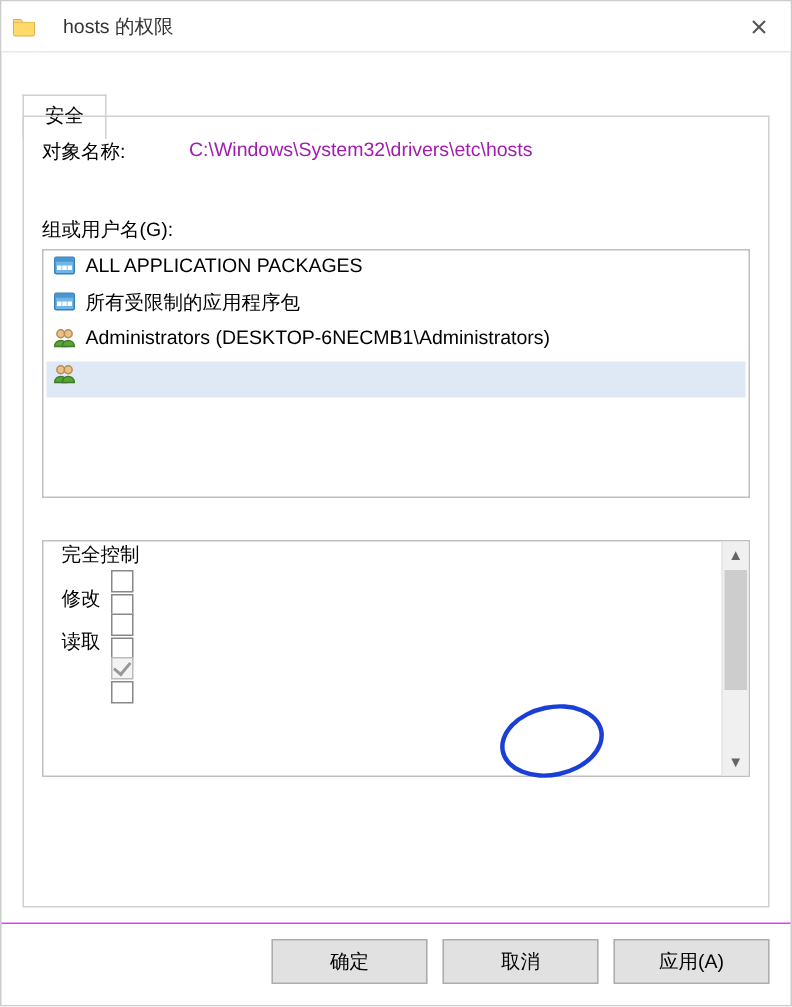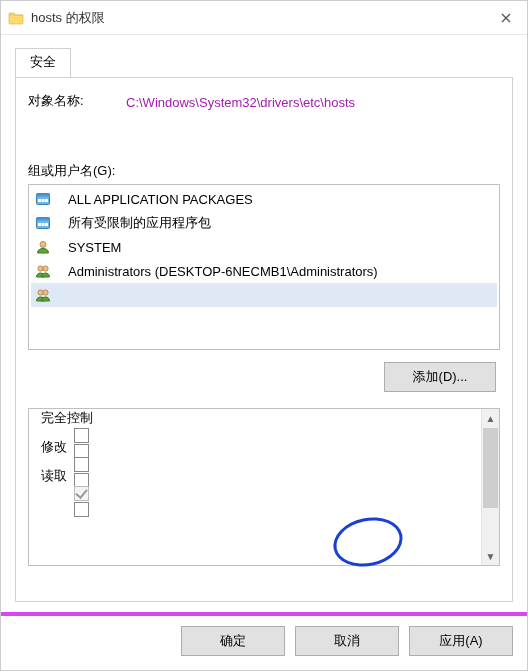--- a/index.html
+++ b/index.html
@@ -13,45 +13,45 @@
     overflow: hidden;
     color: #000;
   }
   .window { width: 528px; height: 671px; display: flex; flex-direction: column; border: 1px solid #ccc; }
   .titlebar {
     height: 34px; display: flex; align-items: center; padding: 0 6px;
     border-bottom: 1px solid #e8e8e8;
     background: #fff;
   }
   .titlebar .folder-icon { width: 18px; height: 18px; margin-right: 6px; display: flex; align-items: center; justify-content: center; }
-  .titlebar .title-text { flex: 1; font-size: 13px; color: #333; }
+  .titlebar .title-text { flex: 1; font-size: 13px; color: #333; margin-left: 11px; }
   .titlebar .close { width: 30px; height: 30px; display: flex; align-items: center; justify-content: center; color: #555; font-size: 16px; }
 
   .client { flex: 1; display: flex; flex-direction: column; }
   .tabstrip { padding: 12px 14px 0 14px; }
   .tab {
     display: inline-block; padding: 4px 14px 6px 14px; font-size: 13px;
     border: 1px solid #d0d0d0; border-bottom: 1px solid #fff;
-    background: #fff; position: relative; top: 1px;
+    background: #fff; position: relative; top: 16px;
   }
   .tabpage {
     margin: 0 14px 10px 14px; border: 1px solid #d0d0d0; flex: 1;
     padding: 14px 12px 10px 12px; display: flex; flex-direction: column;
   }
-  .row { display: flex; align-items: flex-end; margin-bottom: 32px; }
+  .row { display: flex; align-items: flex-start; margin-bottom: 14px; }
   .lbl { width: 98px; color: #000; }
   .val { color: #a21caf; }
 
   .group-label { margin: 20px 0 4px 0; }
   .listbox {
     border: 1px solid #bfbfbf; height: 166px; overflow: auto;
     padding: 2px 2px; background: #fff;
   }
   .listitem {
-    display: flex; align-items: center; height: 24px; padding: 0 4px; gap: 17px;
+    display: flex; height: 24px; padding: 0 4px; gap: 6px;
   }
   .listitem.selected { background: #dfe9f5; }
   .icon16 { width: 16px; height: 16px; flex: 0 0 16px; }
 
   .btnrow { display: flex; justify-content: flex-end; gap: 12px; margin: 12px 4px 16px 0; }
   .btn {
     min-width: 112px; height: 30px; padding: 0 12px; background: #e1e1e1;
     border: 1px solid #adadad; font-size: 13px; font-family: inherit;
     display: inline-flex; align-items: center; justify-content: center;
   }
@@ -78,21 +78,21 @@
     vertical-align: middle; background: #fff; position: relative;
   }
   .chk.disabled { background: #f4f4f4; border-color: #bbb; }
   .chk.checked::after {
     content: ""; position: absolute; left: 3px; top: 0px; width: 5px; height: 9px;
     border: solid #333; border-width: 0 2px 2px 0; transform: rotate(40deg);
   }
   .chk.disabled.checked::after { border-color: #999; }
 
   .footer {
-    border-top: 4px solid #d946ef; padding: 10px 14px 14px 0;
+    border-top: 1px solid #d946ef; padding: 10px 14px 14px 0;
     display: flex; justify-content: flex-end; gap: 10px;
   }
   .footer .btn { min-width: 104px; }
 
   .annot-circle {
     position: absolute; width: 70px; height: 48px; border: 3px solid #1a3fd6;
     border-radius: 50%; pointer-events: none; transform: rotate(-12deg);
   }
   .rel { position: relative; }
 </style>
@@ -143,46 +143,38 @@
                 <rect x="1.5" y="2.5" width="13" height="11" rx="1" fill="#6fb7e8" stroke="#3a7fb0"></rect>
                 <rect x="1.5" y="2.5" width="13" height="3" fill="#4a97cf"></rect>
                 <rect x="3" y="8" width="3" height="3" fill="#fff"></rect>
                 <rect x="6.5" y="8" width="3" height="3" fill="#fff"></rect>
                 <rect x="10" y="8" width="3" height="3" fill="#fff"></rect>
               </svg></span>
             <span>所有受限制的应用程序包</span>
           </div>
           <div class="listitem">
             <span class="icon16"><svg viewBox="0 0 16 16" width="16" height="16">
-                <circle cx="8" cy="5.5" r="3" fill="#e8c08a" stroke="#b98c4e"></circle>
-                <path d="M2.5 14 c0-3 2.5-4.5 5.5-4.5 s5.5 1.5 5.5 4.5 Z" fill="#5aa43c" stroke="#3e7a27"></path>
-              </svg></span>
-            <span>SYSTEM</span>
-          </div>
-          <div class="listitem">
-            <span class="icon16"><svg viewBox="0 0 16 16" width="16" height="16">
                 <circle cx="5.5" cy="5.5" r="2.6" fill="#e8c08a" stroke="#b98c4e"></circle>
                 <circle cx="10.5" cy="5.5" r="2.6" fill="#e8c08a" stroke="#b98c4e"></circle>
                 <path d="M1.5 14 c0-2.6 1.8-4 4-4 s4 1.4 4 4 Z" fill="#5aa43c" stroke="#3e7a27"></path>
                 <path d="M6.5 14 c0-2.6 1.8-4 4-4 s4 1.4 4 4 Z" fill="#5aa43c" stroke="#3e7a27"></path>
               </svg></span>
             <span>Administrators (DESKTOP-6NECMB1\Administrators)</span>
           </div>
           <div class="listitem selected">
             <span class="icon16"><svg viewBox="0 0 16 16" width="16" height="16">
                 <circle cx="5.5" cy="5.5" r="2.6" fill="#e8c08a" stroke="#b98c4e"></circle>
                 <circle cx="10.5" cy="5.5" r="2.6" fill="#e8c08a" stroke="#b98c4e"></circle>
                 <path d="M1.5 14 c0-2.6 1.8-4 4-4 s4 1.4 4 4 Z" fill="#5aa43c" stroke="#3e7a27"></path>
                 <path d="M6.5 14 c0-2.6 1.8-4 4-4 s4 1.4 4 4 Z" fill="#5aa43c" stroke="#3e7a27"></path>
               </svg></span>
           </div>
         </div>
 
       <div class="btnrow">
-        <button class="btn">添加(D)...</button>
       </div>
 
       <div class="perm-box rel">
         <div class="perm-rows" id="perm-rows">
             <div class="perm-row">
               <span class="pname">完全控制</span>
               <span class="pcol"><span class="chk"></span></span>
               <span class="pcol"><span class="chk"></span></span>
             </div>
             <div class="perm-row">

